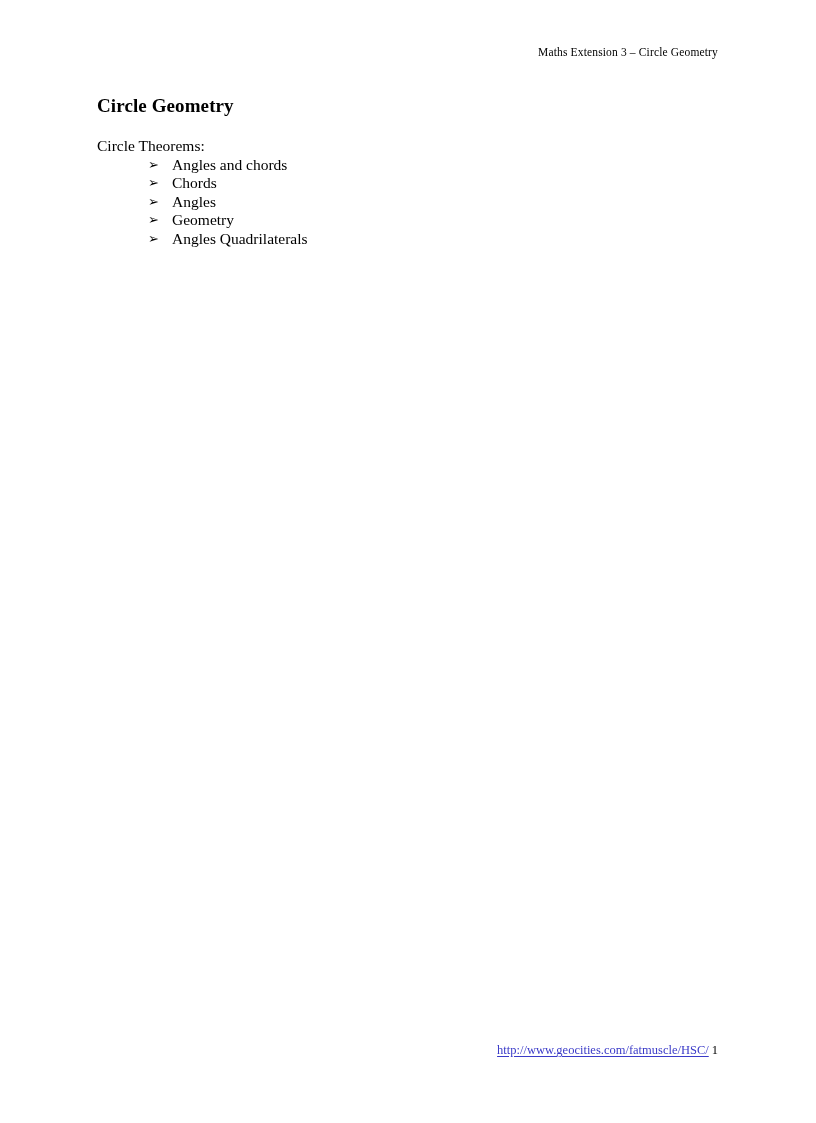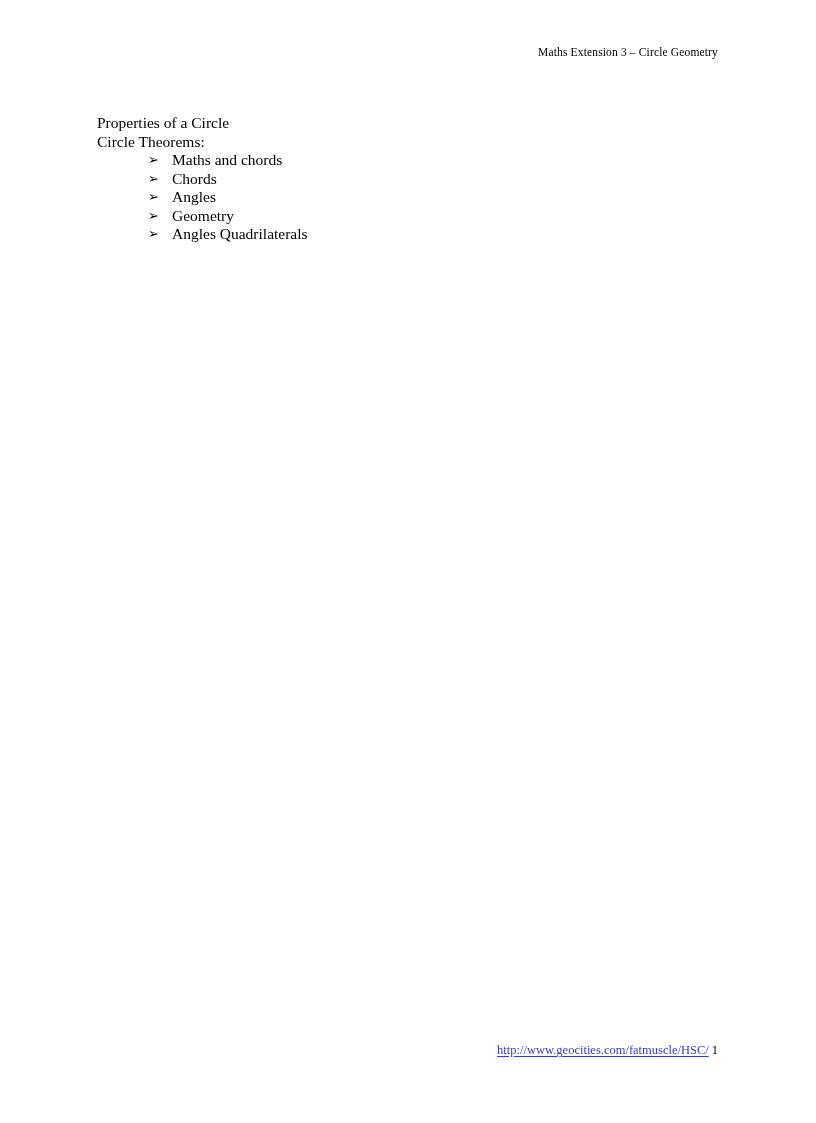--- a/index.html
+++ b/index.html
@@ -123,30 +123,30 @@
 </style>
 </head>
 <body>
 
 <div class="page">
 
   <div class="page-header">Maths Extension 3 – Circle Geometry</div>
 
   <div class="content">
 
+    <h1 class="doc-title">Circle Geometry</h1>
 
     <div class="intro-block">
-      <div class="intro-line">Properties of a Circle</div>
       <div class="intro-line">Circle Theorems:</div>
     </div>
 
     <ul class="theorem-list">
       <li class="theorem-item">
         <span class="bullet-arrow">➢</span>
-        <span>Maths and chords</span>
+        <span>Angles and chords</span>
       </li>
       <li class="theorem-item">
         <span class="bullet-arrow">➢</span>
         <span>Chords</span>
       </li>
       <li class="theorem-item">
         <span class="bullet-arrow">➢</span>
         <span>Angles</span>
       </li>
       <li class="theorem-item">

